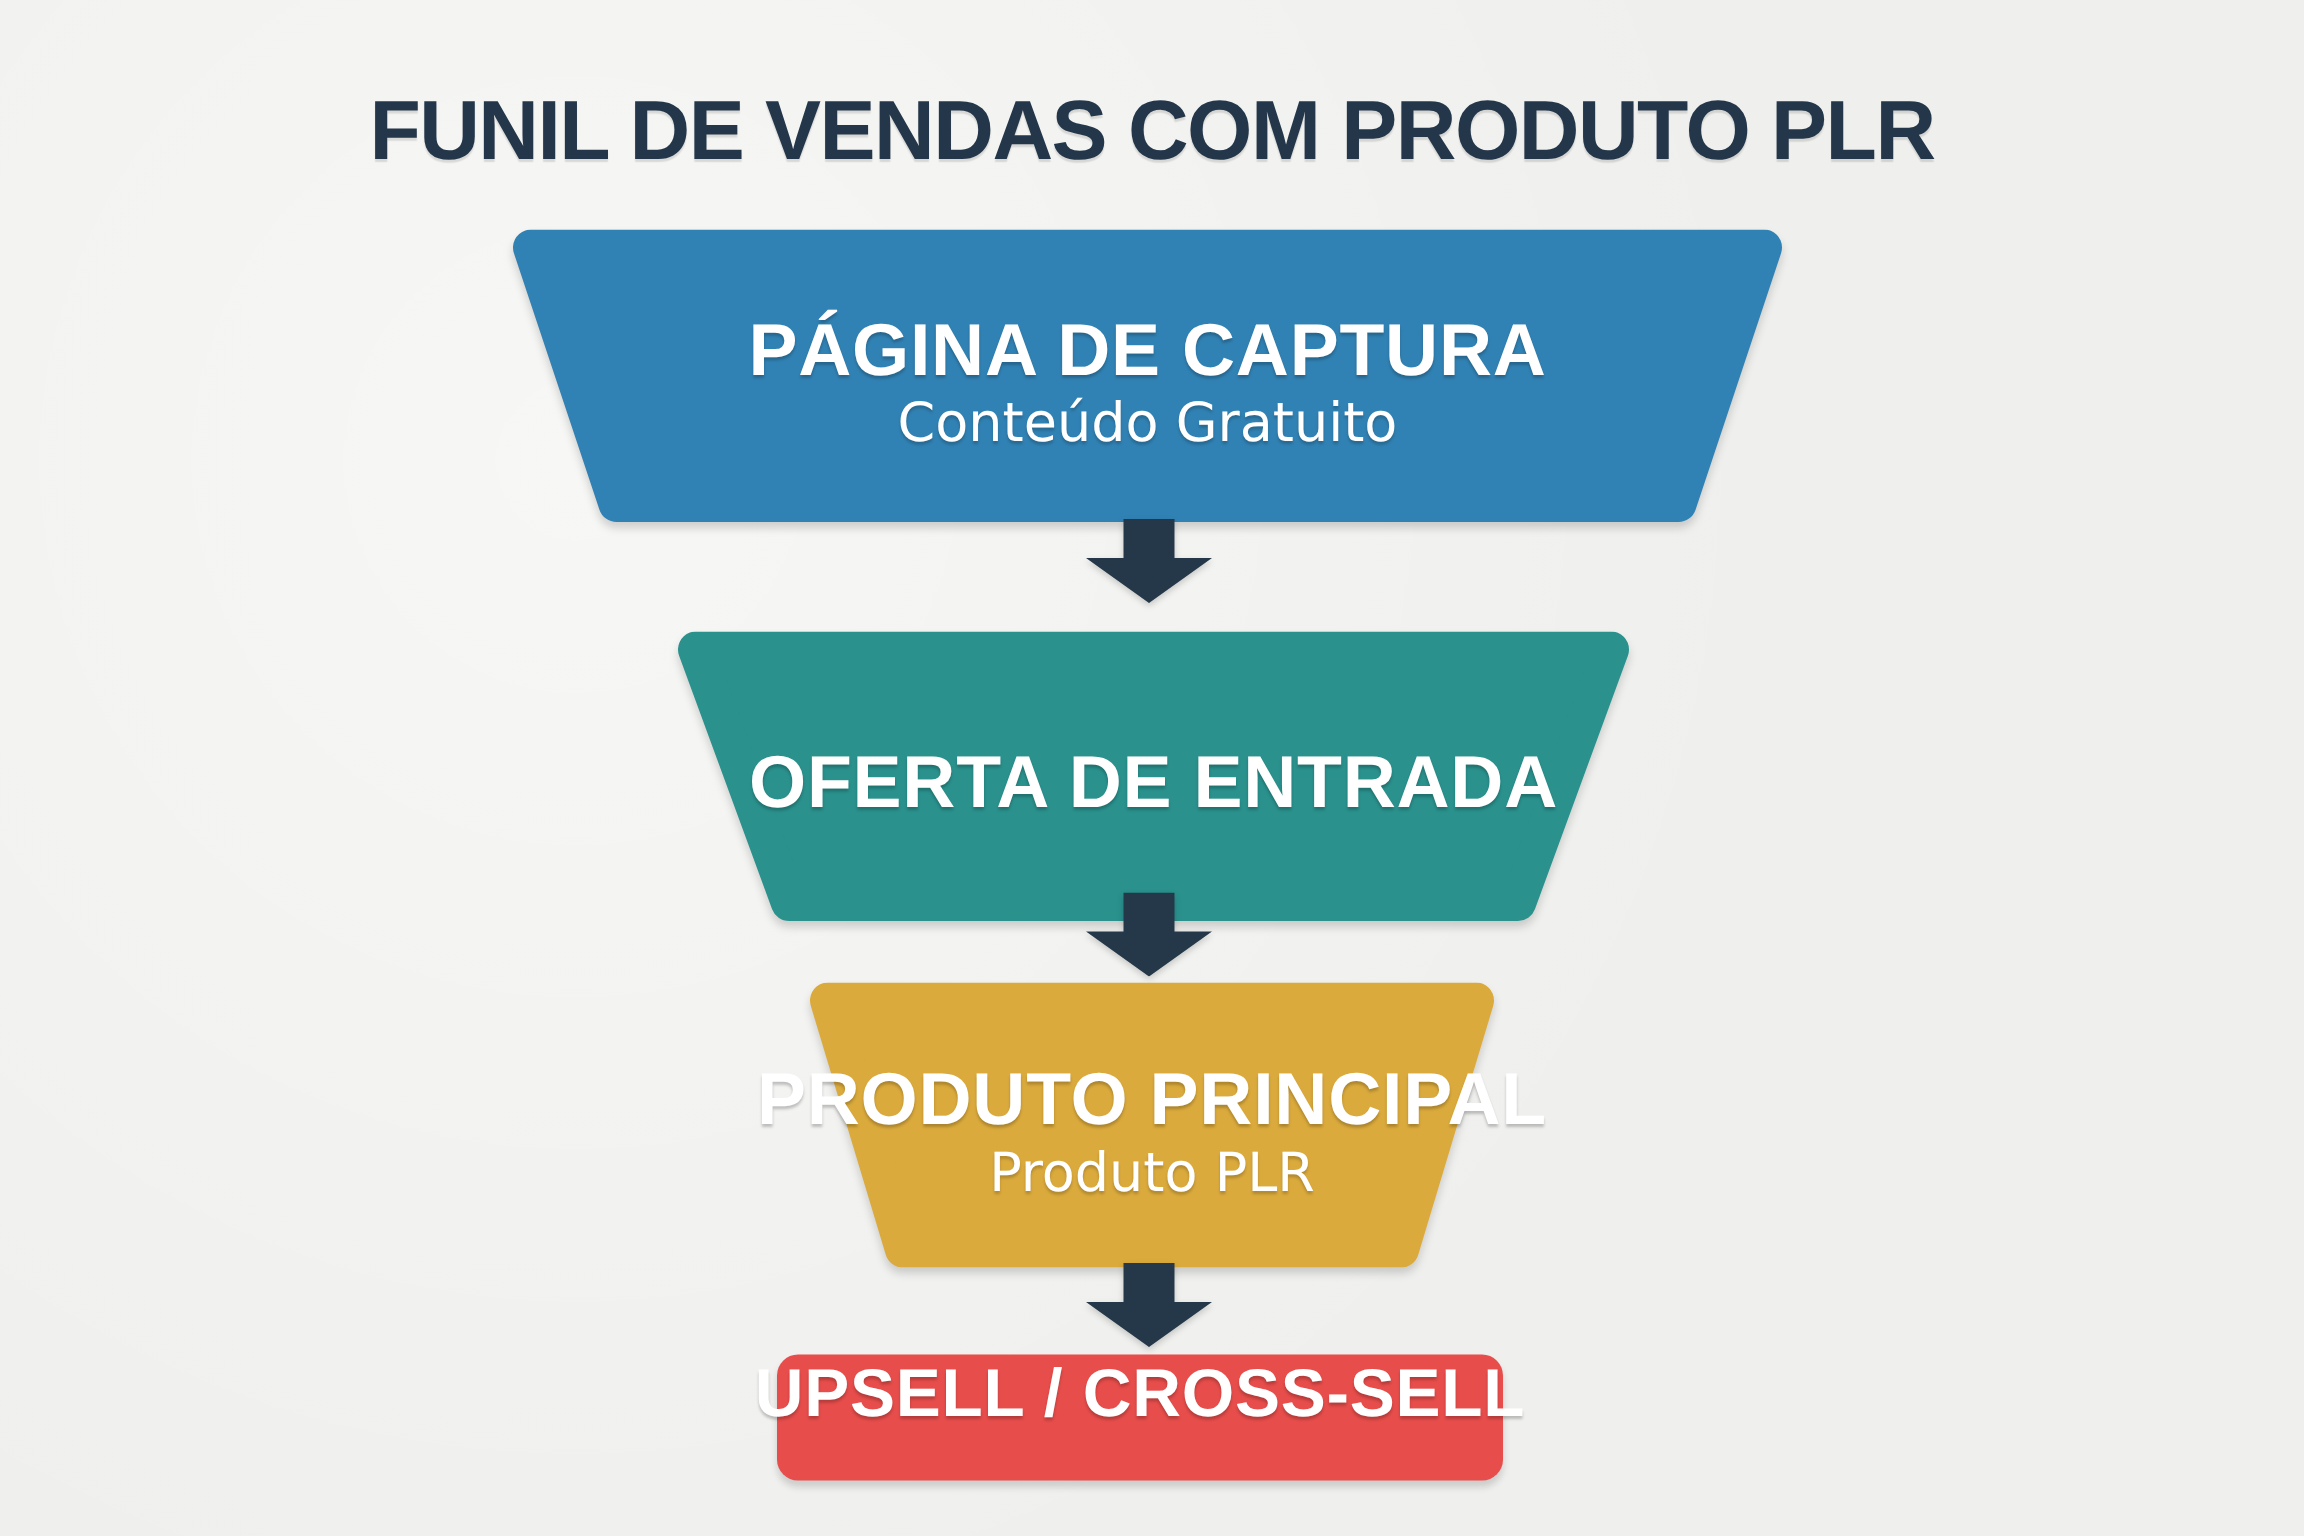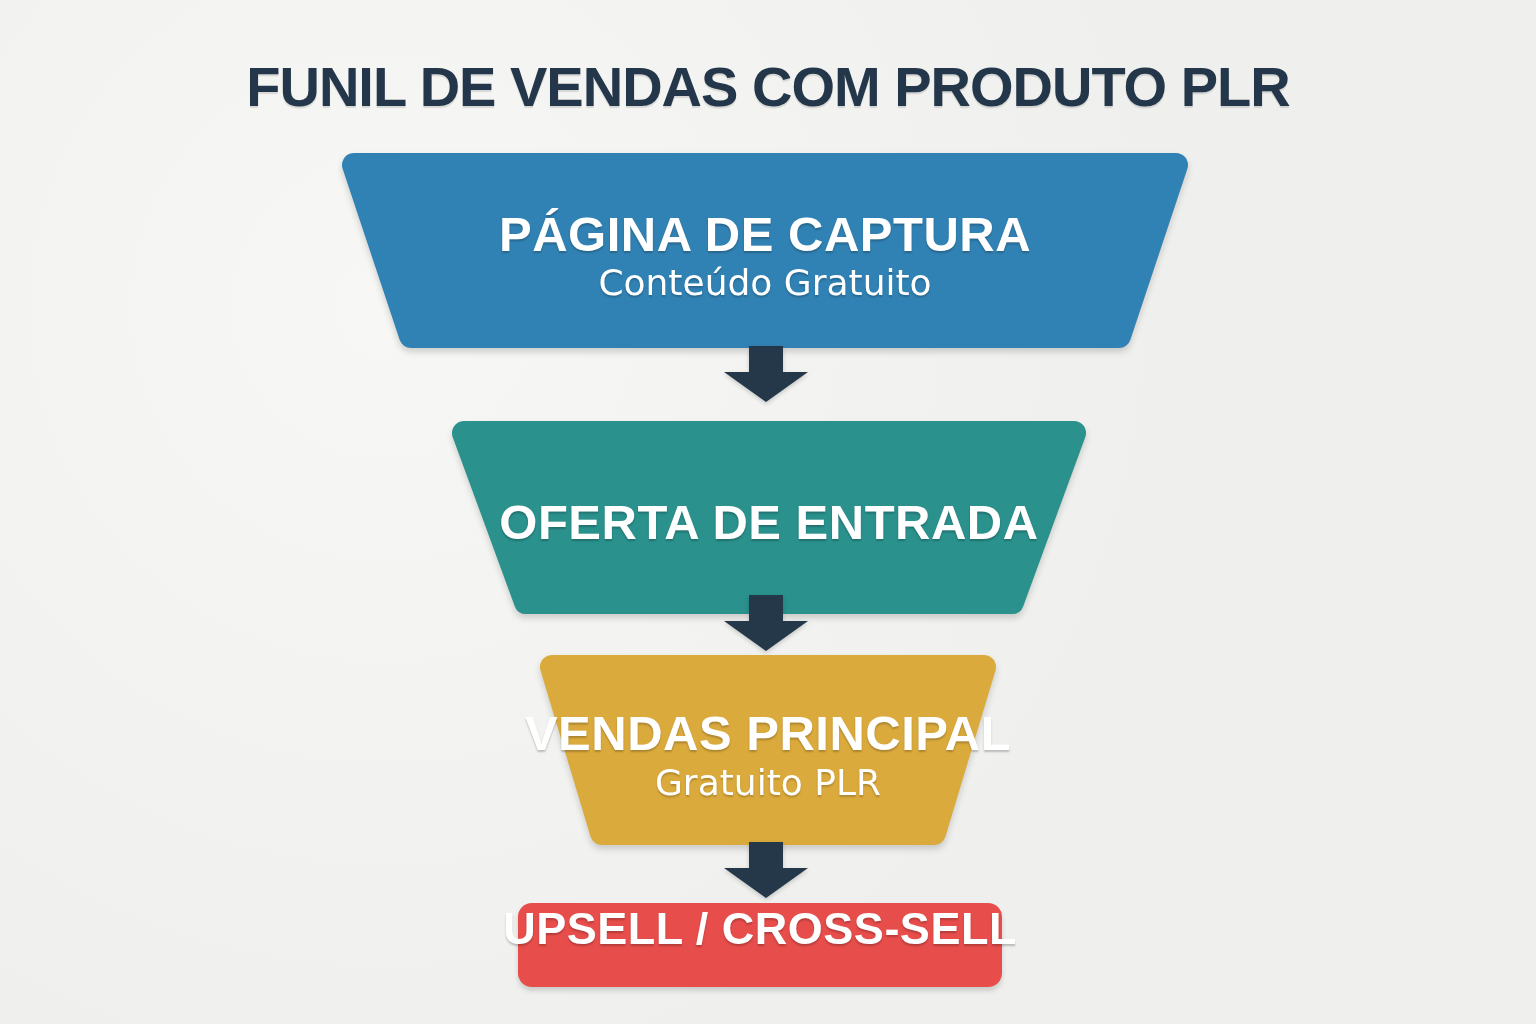--- a/index.html
+++ b/index.html
@@ -148,22 +148,22 @@
       <polygon points="25,0 59,0 59,26 84,26 42,56 0,26 25,26" fill="#24384a"></polygon>
     </svg>
   </div>
 
   <div class="stage stage-3">
     <svg class="trapezoid" width="460" height="190" viewBox="0 0 460 190">
       <path d="M 14 12 L 446 12 L 396 178 L 64 178 Z" stroke-width="24" stroke-linejoin="round" fill="#dbaa3c"></path>
       <path d="M 14 12 L 446 12 L 396 178 L 64 178 Z" fill="none" stroke-width="24" stroke-linejoin="round" stroke="#dbaa3c"></path>
     </svg>
     <div class="stage-text">
-      <p class="stage-heading">VENDAS PRINCIPAL</p>
-      <p class="stage-subheading">Gratuito PLR</p>
+      <p class="stage-heading">PRODUTO PRINCIPAL</p>
+      <p class="stage-subheading">Produto PLR</p>
     </div>
   </div>
 
   <div class="arrow arrow-3">
     <svg width="84" height="56" viewBox="0 0 84 56">
       <polygon points="25,0 59,0 59,26 84,26 42,56 0,26 25,26" fill="#24384a"></polygon>
     </svg>
   </div>
 
   <div class="final-stage">

